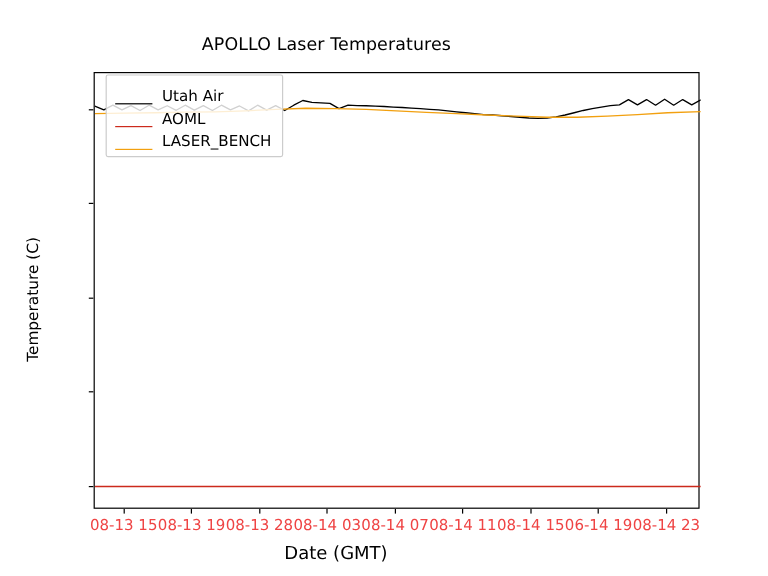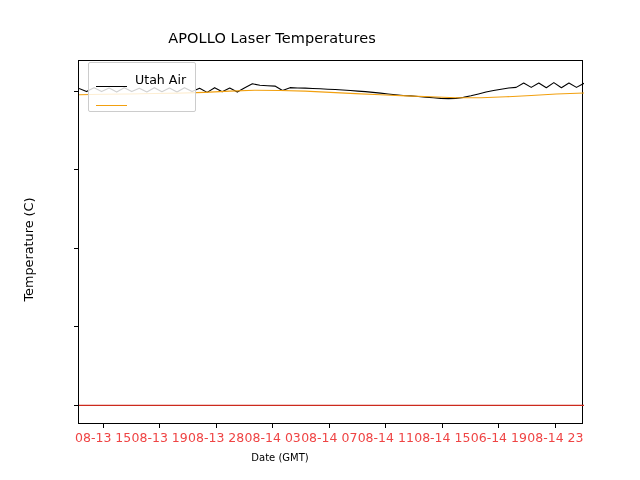--- a/index.html
+++ b/index.html
@@ -75,21 +75,21 @@
     font-size: 12.8px;
     color: #000000;
     transform: rotate(-90deg);
   }
   #xlabel {
     position: absolute;
     left: 0;
     top: 452px;
     width: 560px;
     text-align: center;
-    font-size: 10px;
+    font-size: 15px;
     color: #000000;
   }
   #legend {
     position: absolute;
     left: 88px;
     top: 62px;
     padding: 5px 9px 5px 7px;
     background: rgba(255,255,255,0.82);
     border: 1px solid #cccccc;
     border-radius: 2px;
@@ -161,17 +161,22 @@
         <path d="M0.00 33.73 L25.12 33.26 L50.25 32.95 L75.37 32.48 L100.50 32.16 L125.62 31.38 L150.75 30.12 L175.87 29.18 L201.00 29.50 L226.12 30.12 L251.24 31.38 L276.37 32.63 L301.49 33.73 L326.62 34.83 L351.74 35.77 L376.87 36.71 L401.99 36.71 L427.11 35.77 L452.24 34.52 L477.36 32.95 L505.00 32.01" fill="none" stroke="#f2a00f" stroke-width="1.1" stroke-linejoin="round"></path>
       </svg>
   </div>
 
   <div id="legend">
       <div class="legend-row">
         <span class="legend-swatch" style="border-top-color: rgb(0, 0, 0);"></span>
         <span class="legend-text">Utah Air</span>
       </div>
       <div class="legend-row">
+        <span class="legend-swatch" style="border-top-color: rgb(204, 42, 28);"></span>
+        <span class="legend-text">AOML</span>
+      </div>
+      <div class="legend-row">
         <span class="legend-swatch" style="border-top-color: rgb(242, 160, 15);"></span>
+        <span class="legend-text">LASER_BENCH</span>
       </div>
     </div>
 
 </div>
 
 </body></html>

